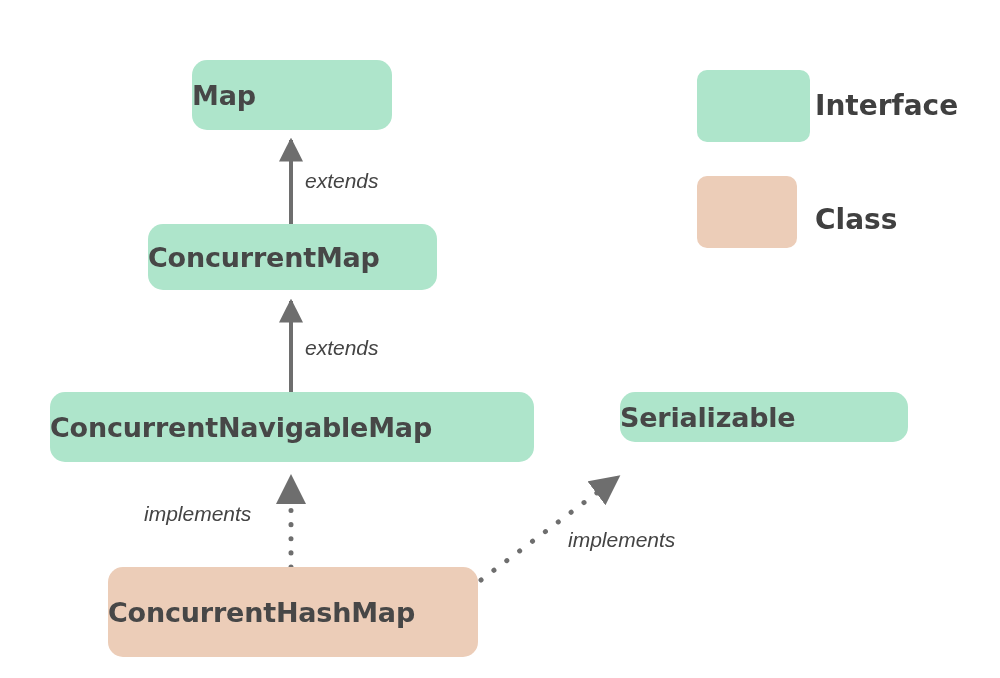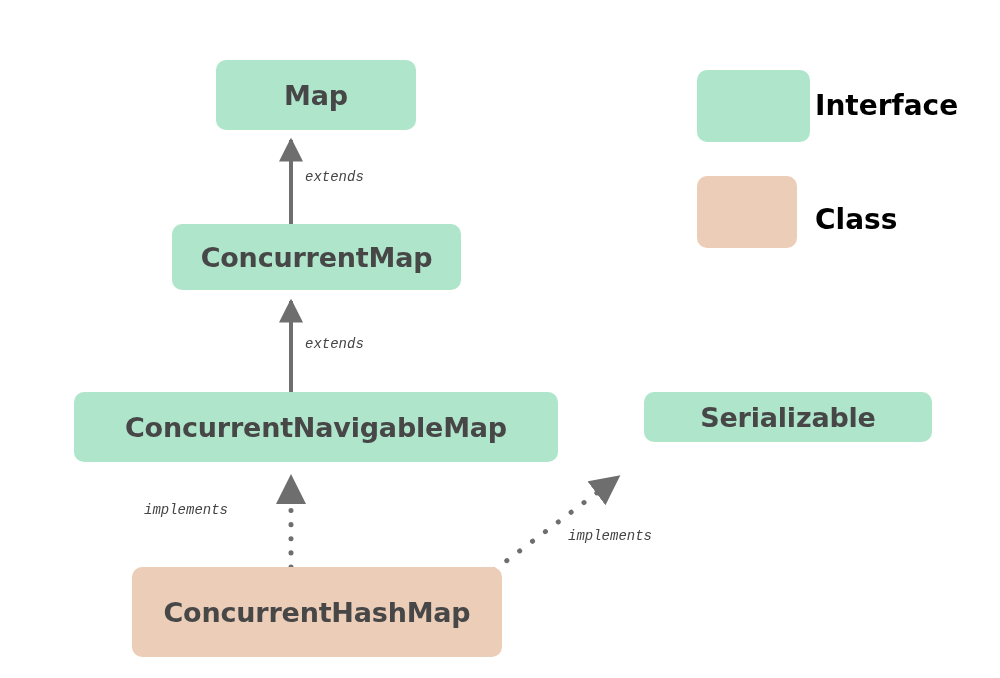--- a/index.html
+++ b/index.html
@@ -14,64 +14,62 @@
     position: relative;
     width: 1000px;
     height: 678px;
     background: #ffffff;
     overflow: hidden;
   }
   .node {
     position: absolute;
     display: flex;
     align-items: center;
-    justify-content: center;
-    border-radius: 10px;
+    border-radius: 15px;
     box-sizing: border-box;
     z-index: 3;
-    margin-left: 24px;
   }
   .node-label {
     font-family: "DejaVu Sans", sans-serif;
     font-weight: bold;
     font-size: 27px;
     color: #474747;
     letter-spacing: -0.2px;
     white-space: nowrap;
     line-height: 1;
   }
   #svg-edges {
     position: absolute;
     left: 0;
     top: 0;
     width: 1000px;
     height: 678px;
     z-index: 1;
   }
   .edge-label {
     position: absolute;
-    font-family: Liberation Mono, monospace;
+    font-family: Liberation Sans, sans-serif;
     font-style: italic;
-    font-size: 14px;
+    font-size: 21px;
     color: #444444;
     white-space: nowrap;
     z-index: 4;
     line-height: 1;
   }
   .legend-swatch {
     position: absolute;
     border-radius: 10px;
     z-index: 3;
   }
   .legend-text {
     position: absolute;
     font-family: "DejaVu Sans", sans-serif;
     font-weight: bold;
     font-size: 28px;
-    color: #000000;
+    color: #404040;
     white-space: nowrap;
     z-index: 3;
     line-height: 1;
   }
 </style>
 </head>
 <body>
 
 <div id="canvas">
 

